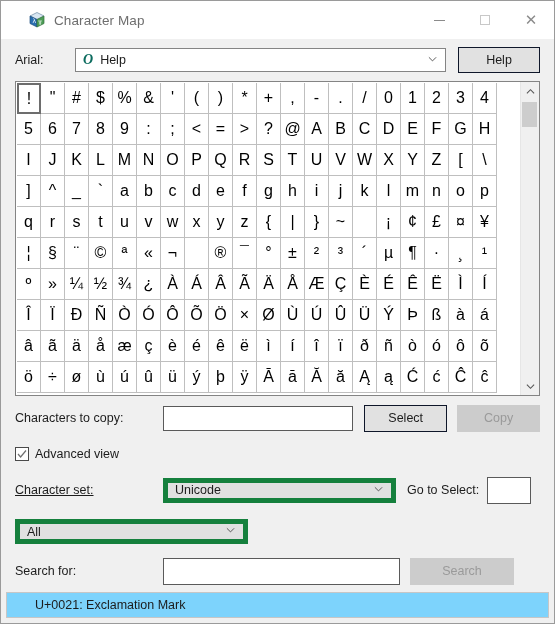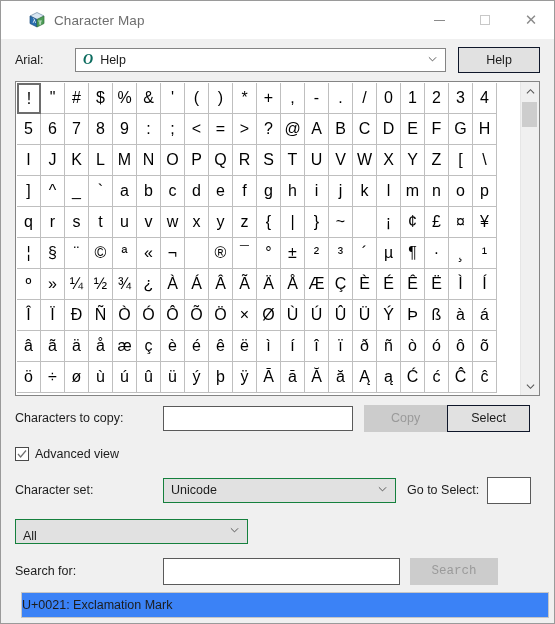--- a/index.html
+++ b/index.html
@@ -109,21 +109,21 @@
   .combo .arrow {
     position: absolute;
     right: 8px;
     top: 50%;
     transform: translateY(-60%);
     width: 9px;
     height: 9px;
   }
   .combo.gray {
     background: #e1e1e1;
-    border: 1px solid #15803d;
+    border: 5px solid #15803d;
   }
   #font-combo {
     flex: 1 1 auto;
     margin-right: 12px;
   }
   .tt-icon {
     font-family: "Liberation Serif", serif;
     font-style: italic;
     font-weight: bold;
     color: #0b6b5e;
@@ -268,46 +268,46 @@
     align-items: center;
     justify-content: center;
     flex: 0 0 auto;
   }
   .chk-mark {
     width: 12px;
     height: 12px;
     display: block;
   }
   .row-charset { height: 44px; }
-  .lbl-charset { width: 148px; flex: 0 0 auto; }
+  .lbl-charset { width: 148px; flex: 0 0 auto; text-decoration: underline; }
   #character-set-combo { width: 233px; height: 25px; }
   .lbl-goto { margin-left: 11px; white-space: nowrap; }
   #go-to-unicode-input {
     width: 44px;
     height: 27px;
     margin-left: 8px;
   }
   .row-groupby { height: 38px; }
   .lbl-groupby { width: 148px; flex: 0 0 auto; }
   #group-by-combo { width: 233px; height: 25px; align-items: flex-end; }
   .row-search { height: 42px; }
   .lbl-search { width: 148px; flex: 0 0 auto; }
   #search-input { width: 237px; height: 27px; margin-right: 10px; }
-  #search-button { width: 88px; height: 27px; font-family: Liberation Mono, monospace; }
+  #search-button { width: 104px; height: 27px; }
   
   .statusbar {
     height: 26px;
     min-height: 26px;
-    margin: 0 5px 5px 20px;
+    margin: 0 5px 5px 5px;
     box-sizing: border-box;
     border: 1px solid #c6c6c6;
-    background: #3b82f6;
-    display: flex;
-    align-items: center;
-    padding-left: 0;
+    background: #7dd3fc;
+    display: flex;
+    align-items: center;
+    padding-left: 28px;
     font-size: 12.5px;
     color: #1c1c1c;
   }
 </style>
 </head>
 <body>
 
 <div class="window">
 
   <div class="titlebar">
@@ -564,22 +564,22 @@
         </svg>
       </div>
     </div>
   </div>
 
   <div class="form">
 
     <div class="row row-copy">
       <span class="label lbl-copy">Characters to copy:</span>
       <input class="input" id="characters-to-copy-input" type="text" value="" style="">
+      <div class="btn" id="select-button">Select</div>
       <div class="btn disabled" id="copy-button">Copy</div>
-      <div class="btn" id="select-button">Select</div>
     </div>
 
     <div class="row row-adv">
       <span class="chk-wrap">
         <span class="chkbox">
           <svg class="chk-mark" viewBox="0 0 12 12">
             <polyline points="2,6 4.6,9 10,2.5" fill="none" stroke="#707070" stroke-width="1.2"></polyline>
           </svg>
         </span>
         <span class="label">Advanced view</span>

